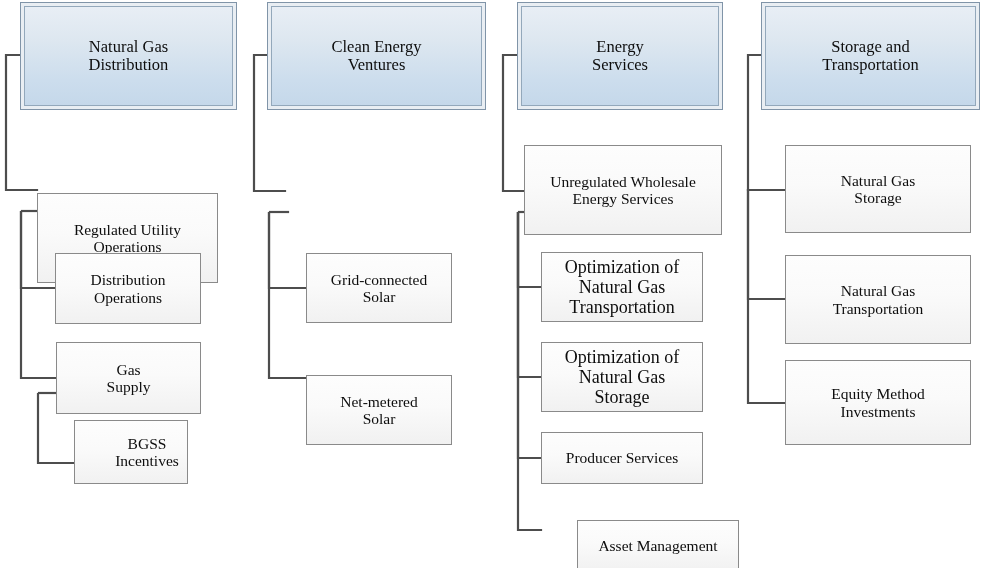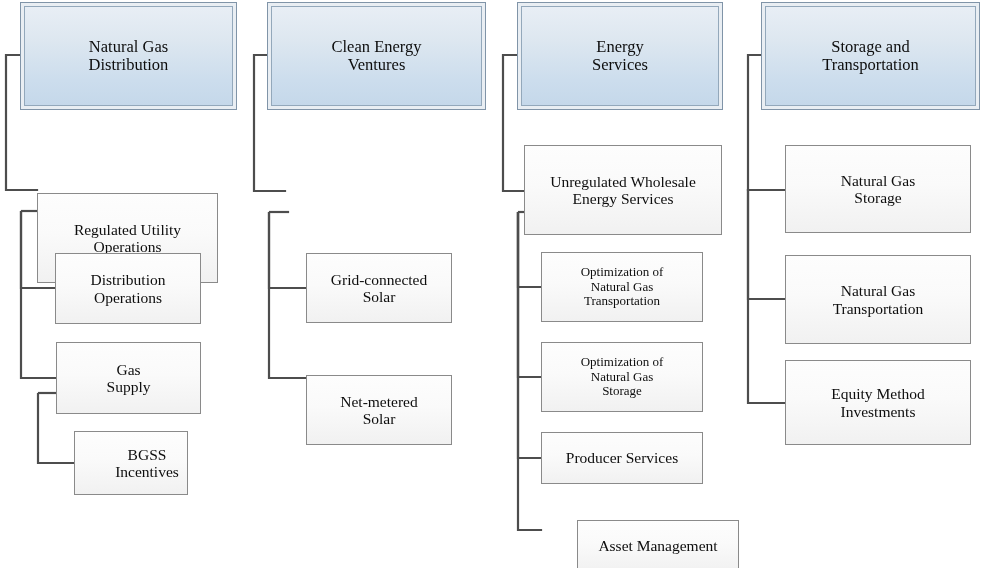--- a/index.html
+++ b/index.html
@@ -17,21 +17,21 @@
   .hdr .inner{width:100%;height:100%;box-sizing:border-box;
       border:1px solid #93a8bb;
       background:linear-gradient(to bottom,#e8eef5 0%,#dde7f0 35%,#ccdded 75%,#c5d8ea 100%);
       display:flex;align-items:center;justify-content:center;}
   .hdr .lbl{font-size:16.5px;}
 
   
   .plain{border:1px solid #8a8a8a;
       background:linear-gradient(to bottom,#fdfdfd 0%,#fafafa 45%,#f1f1f1 100%);}
   .plain .lbl{font-size:15.5px;}
-  .plain.sm .lbl{font-size:13px;font-family:Liberation Serif, serif;}
+  .plain.sm .lbl{font-size:18px;font-family:Liberation Serif, serif;}
 </style>
 </head>
 <body>
 
 <div id="canvas">
 
   <svg class="connectors" viewBox="0 0 983 568" width="983" height="568">
     <g fill="none" stroke="#4d4d4d" stroke-width="2.2" stroke-linecap="square" stroke-linejoin="miter">
 
       <path d="M20,55 L6,55 L6,190 L37,190"></path>
@@ -70,21 +70,21 @@
 Operations</span>
   </div>
   <div class="node plain" style="left:55px;top:253px;width:146px;height:71px;">
     <span class="lbl">Distribution
 Operations</span>
   </div>
   <div class="node plain" style="left:56px;top:342px;width:145px;height:72px;">
     <span class="lbl">Gas
 Supply</span>
   </div>
-  <div class="node plain" style="left:74px;top:431px;width:114px;height:64px;padding-left:32px;">
+  <div class="node plain" style="left:74px;top:420px;width:114px;height:64px;padding-left:32px;">
     <span class="lbl">BGSS
 Incentives</span>
   </div>
 
   <div class="node hdr" style="left:267px;top:2px;width:219px;height:108px;">
     <div class="inner">
       <span class="lbl">Clean Energy
 Ventures</span>
     </div>
   </div>

